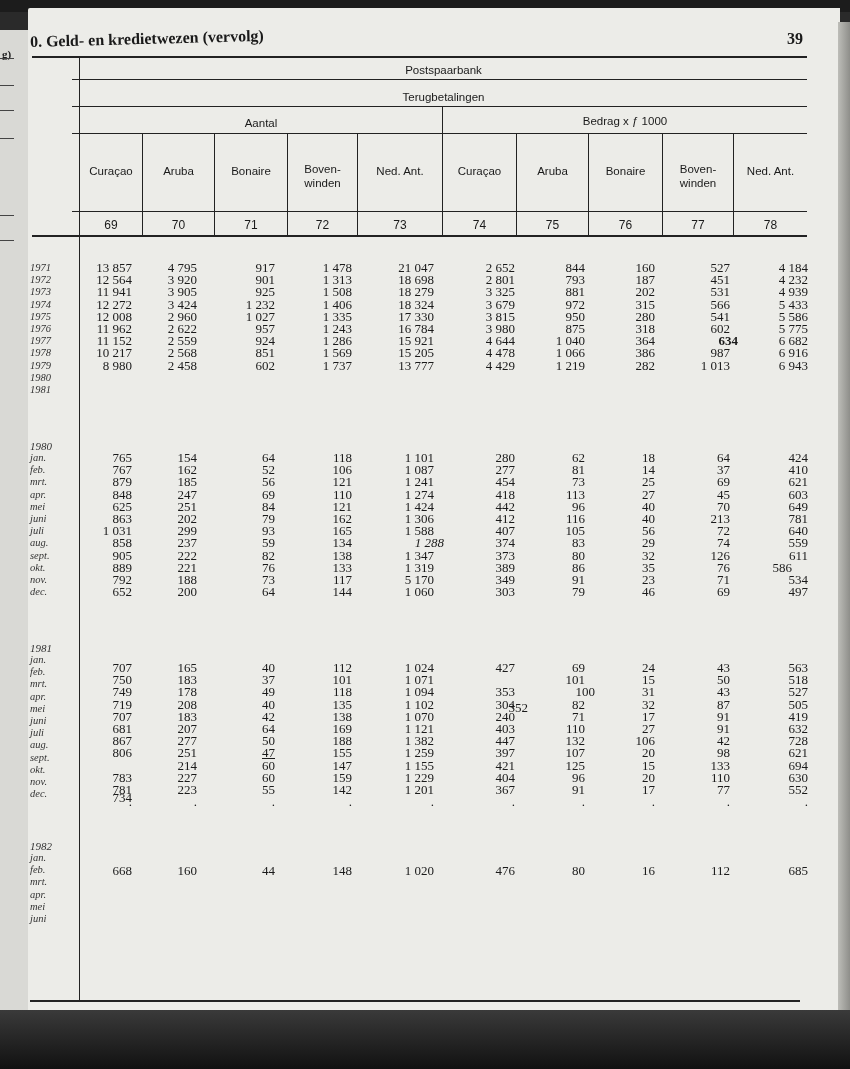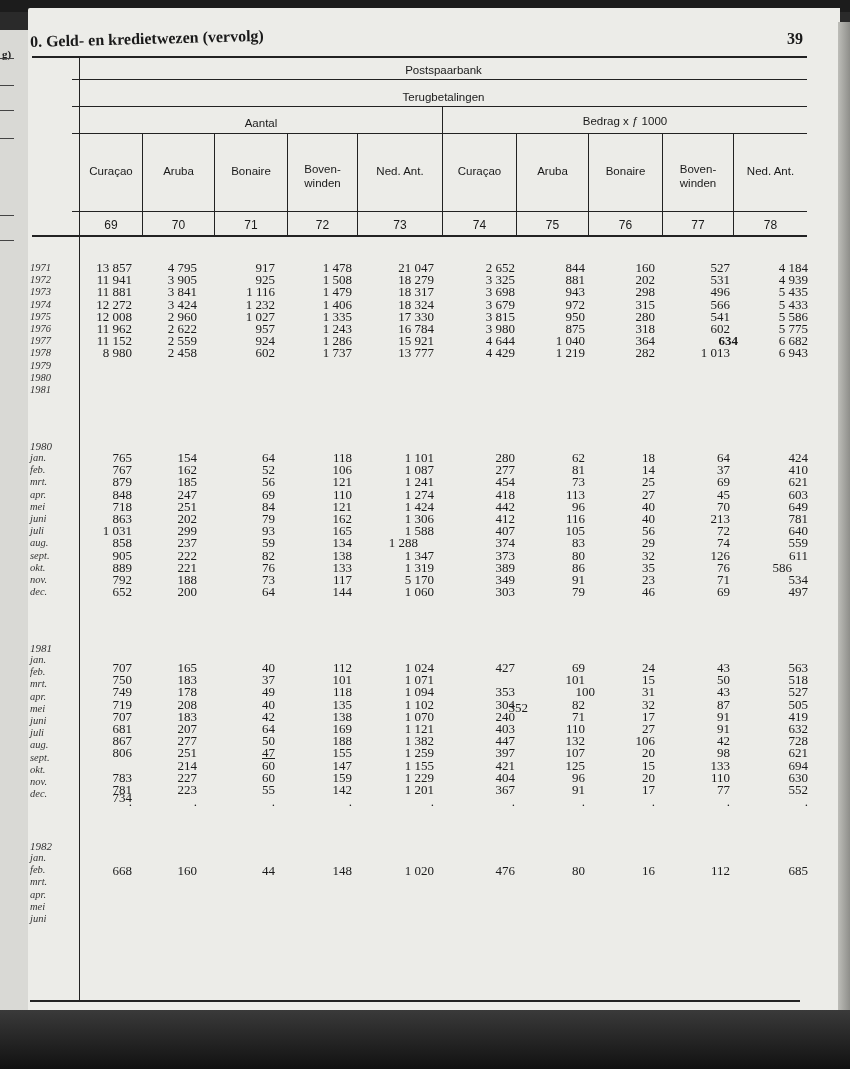--- a/index.html
+++ b/index.html
@@ -169,44 +169,44 @@
       <span class="cell" style="right: 537px;">917</span>
       <span class="cell" style="right: 460px;">1 478</span>
       <span class="cell" style="right: 378px;">21 047</span>
       <span class="cell" style="right: 297px;">2 652</span>
       <span class="cell" style="right: 227px;">844</span>
       <span class="cell" style="right: 157px;">160</span>
       <span class="cell" style="right: 82px;">527</span>
       <span class="cell" style="right: 4px; margin-left: 48px;">4 184</span>
     </div>
     <div class="datarow">
+      <span class="cell" style="right: 680px;">12 564</span>
+      <span class="cell" style="right: 615px;">3 920</span>
+      <span class="cell" style="right: 537px;">901</span>
+      <span class="cell" style="right: 460px;">1 313</span>
+      <span class="cell" style="right: 378px;">18 698</span>
+      <span class="cell" style="right: 297px;">2 801</span>
+      <span class="cell" style="right: 227px;">793</span>
+      <span class="cell" style="right: 157px;">187</span>
+      <span class="cell" style="right: 82px;">451</span>
+      <span class="cell" style="right: 4px;">4 232</span>
+    </div>
+    <div class="datarow">
       <span class="cell" style="right: 680px;">11 941</span>
       <span class="cell" style="right: 615px;">3 905</span>
       <span class="cell" style="right: 537px;">925</span>
       <span class="cell" style="right: 460px;">1 508</span>
       <span class="cell" style="right: 378px;">18 279</span>
       <span class="cell" style="right: 297px;">3 325</span>
       <span class="cell" style="right: 227px;">881</span>
       <span class="cell" style="right: 157px;">202</span>
       <span class="cell" style="right: 82px;">531</span>
       <span class="cell" style="right: 4px;">4 939</span>
     </div>
     <div class="datarow">
-      <span class="cell" style="right: 680px;">11 881</span>
-      <span class="cell" style="right: 615px;">3 841</span>
-      <span class="cell" style="right: 537px;">1 116</span>
-      <span class="cell" style="right: 460px;">1 479</span>
-      <span class="cell" style="right: 378px;">18 317</span>
-      <span class="cell" style="right: 297px;">3 698</span>
-      <span class="cell" style="right: 227px;">943</span>
-      <span class="cell" style="right: 157px;">298</span>
-      <span class="cell" style="right: 82px;">496</span>
-      <span class="cell" style="right: 4px;">5 435</span>
-    </div>
-    <div class="datarow">
       <span class="cell" style="right: 680px;">12 272</span>
       <span class="cell" style="right: 615px;">3 424</span>
       <span class="cell" style="right: 537px;">1 232</span>
       <span class="cell" style="right: 460px;">1 406</span>
       <span class="cell" style="right: 378px;">18 324</span>
       <span class="cell" style="right: 297px;">3 679</span>
       <span class="cell" style="right: 227px;">972</span>
       <span class="cell" style="right: 157px;">315</span>
       <span class="cell" style="right: 82px;">566</span>
       <span class="cell" style="right: 4px;">5 433</span>
@@ -241,20 +241,32 @@
       <span class="cell" style="right: 537px;">924</span>
       <span class="cell" style="right: 460px;">1 286</span>
       <span class="cell" style="right: 378px;">15 921</span>
       <span class="cell" style="right: 297px;">4 644</span>
       <span class="cell" style="right: 227px;">1 040</span>
       <span class="cell" style="right: 157px;">364</span>
       <span class="cell" style="right: 74px; font-weight: bold;">634</span>
       <span class="cell" style="right: 4px;">6 682</span>
     </div>
     <div class="datarow">
+      <span class="cell" style="right: 680px;">10 217</span>
+      <span class="cell" style="right: 615px;">2 568</span>
+      <span class="cell" style="right: 537px;">851</span>
+      <span class="cell" style="right: 460px;">1 569</span>
+      <span class="cell" style="right: 378px;">15 205</span>
+      <span class="cell" style="right: 297px;">4 478</span>
+      <span class="cell" style="right: 227px;">1 066</span>
+      <span class="cell" style="right: 157px;">386</span>
+      <span class="cell" style="right: 82px;">987</span>
+      <span class="cell" style="right: 4px;">6 916</span>
+    </div>
+    <div class="datarow">
       <span class="cell" style="right: 680px;">8 980</span>
       <span class="cell" style="right: 615px;">2 458</span>
       <span class="cell" style="right: 537px;">602</span>
       <span class="cell" style="right: 460px;">1 737</span>
       <span class="cell" style="right: 378px;">13 777</span>
       <span class="cell" style="right: 297px;">4 429</span>
       <span class="cell" style="right: 227px;">1 219</span>
       <span class="cell" style="right: 157px;">282</span>
       <span class="cell" style="right: 82px;">1 013</span>
       <span class="cell" style="right: 4px;">6 943</span>
@@ -303,21 +315,21 @@
       <span class="cell" style="right: 537px;">69</span>
       <span class="cell" style="right: 460px;">110</span>
       <span class="cell" style="right: 378px;">1 274</span>
       <span class="cell" style="right: 297px;">418</span>
       <span class="cell" style="right: 227px;">113</span>
       <span class="cell" style="right: 157px;">27</span>
       <span class="cell" style="right: 82px;">45</span>
       <span class="cell" style="right: 4px;">603</span>
     </div>
     <div class="datarow">
-      <span class="cell" style="right: 680px;">718</span>
+      <span class="cell" style="right: 680px;">625</span>
       <span class="cell" style="right: 615px;">251</span>
       <span class="cell" style="right: 537px;">84</span>
       <span class="cell" style="right: 460px;">121</span>
       <span class="cell" style="right: 378px;">1 424</span>
       <span class="cell" style="right: 297px;">442</span>
       <span class="cell" style="right: 227px;">96</span>
       <span class="cell" style="right: 157px;">40</span>
       <span class="cell" style="right: 82px;">70</span>
       <span class="cell" style="right: 4px;">649</span>
     </div>
@@ -343,21 +355,21 @@
       <span class="cell" style="right: 227px;">105</span>
       <span class="cell" style="right: 157px;">56</span>
       <span class="cell" style="right: 82px;">72</span>
       <span class="cell" style="right: 4px;">640</span>
     </div>
     <div class="datarow">
       <span class="cell" style="right: 680px;">858</span>
       <span class="cell" style="right: 615px;">237</span>
       <span class="cell" style="right: 537px;">59</span>
       <span class="cell" style="right: 460px;">134</span>
-      <span class="cell" style="right: 394px;">1 288</span>
+      <span class="cell" style="right: 368px; font-style: italic;">1 288</span>
       <span class="cell" style="right: 297px;">374</span>
       <span class="cell" style="right: 227px;">83</span>
       <span class="cell" style="right: 157px;">29</span>
       <span class="cell" style="right: 82px;">74</span>
       <span class="cell" style="right: 4px;">559</span>
     </div>
     <div class="datarow">
       <span class="cell" style="right: 680px;">905</span>
       <span class="cell" style="right: 615px;">222</span>
       <span class="cell" style="right: 537px;">82</span>

